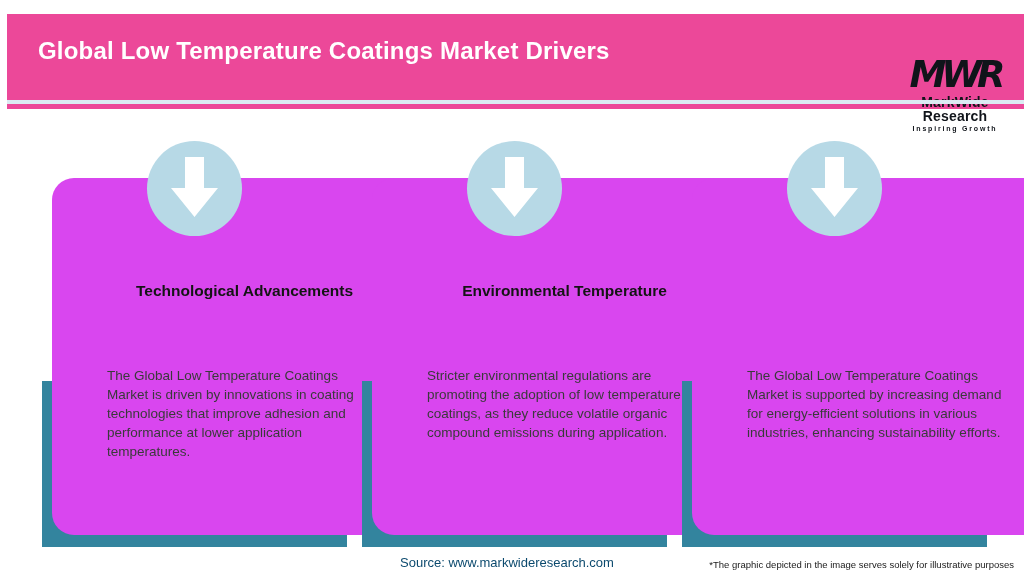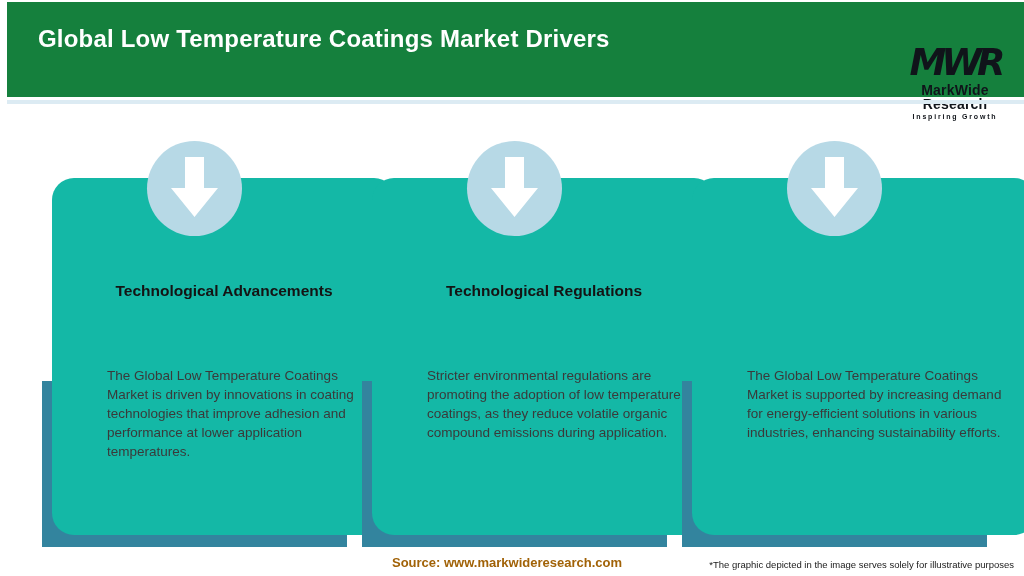--- a/index.html
+++ b/index.html
@@ -2,22 +2,22 @@
 <html><head>
 <meta charset="utf-8">
 <style>
   html,body{margin:0;padding:0;}
   body{
     width:1024px;height:576px;position:relative;overflow:hidden;
     background:#ffffff;font-family:"Liberation Sans",sans-serif;
   }
   
   .header{
-    position:absolute;left:7px;top:2px;width:1017px;height:95px;
-    background:#15803d;
+    position:absolute;left:7px;top:14px;width:1017px;height:95px;
+    background:#ec4899;
   }
   .header-title{
     position:absolute;left:31px;top:23px;
     color:#ffffff;font-size:24px;font-weight:bold;letter-spacing:.2px;
     font-family:"Liberation Sans",sans-serif;
   }
   .header-underline{
     position:absolute;left:7px;top:100px;width:1017px;height:4px;
     background:#dcebf3;
   }
@@ -35,40 +35,40 @@
 
   
   .card-group{position:absolute;top:141px;width:305px;height:406px;}
   .cg1{left:42px;} .cg2{left:362px;} .cg3{left:682px;}
   .backing{
     position:absolute;left:0;top:240px;width:305px;height:166px;
     background:#33849e;
   }
   .card{
     position:absolute;left:10px;top:37px;width:344px;height:357px;
-    background:#14b8a6;border-radius:22px;
+    background:#d946ef;border-radius:22px;padding-left:41px;
   }
   .circle{
     position:absolute;left:105px;top:0;width:95px;height:95px;
     border-radius:50%;background:#b7d9e6;
   }
   .circle svg{display:block;width:95px;height:95px;}
   .card-title{
     position:absolute;top:101px;left:30px;right:30px;text-align:center;
     font-size:15.5px;font-weight:bold;color:#141414;line-height:24px;
   }
   .card-body{
     position:absolute;top:188px;left:24px;width:264px;
     font-size:13.5px;line-height:19px;color:#3a3a3a;margin-left:31px;
   }
 
   
   .source{
     position:absolute;left:307px;top:555px;width:400px;text-align:center;
-    font-size:13px;font-weight:bold;color:#a16207;
+    font-size:13px;font-weight:normal;color:#0c4a6e;
   }
   .disclaimer{
     position:absolute;right:10px;top:559px;
     font-size:9.5px;color:#1a1a1a;
   }
 </style>
 </head>
 <body>
 
 <div class="header">
@@ -90,21 +90,21 @@
   <div class="circle">
     <svg viewBox="0 0 95 95" xmlns="http://www.w3.org/2000/svg">
       <polygon points="38,16 57,16 57,47 71,47 47.5,76 24,47 38,47" fill="#ffffff"></polygon>
     </svg>
   </div>
 </div>
 
 <div class="card-group cg2">
   <div class="backing"></div>
   <div class="card">
-    <div class="card-title">Technological Regulations</div>
+    <div class="card-title">Environmental Temperature</div>
     <div class="card-body">Stricter environmental regulations are promoting the adoption of low temperature coatings, as they reduce volatile organic compound emissions during application.</div>
   </div>
   <div class="circle">
     <svg viewBox="0 0 95 95" xmlns="http://www.w3.org/2000/svg">
       <polygon points="38,16 57,16 57,47 71,47 47.5,76 24,47 38,47" fill="#ffffff"></polygon>
     </svg>
   </div>
 </div>
 
 <div class="card-group cg3">

